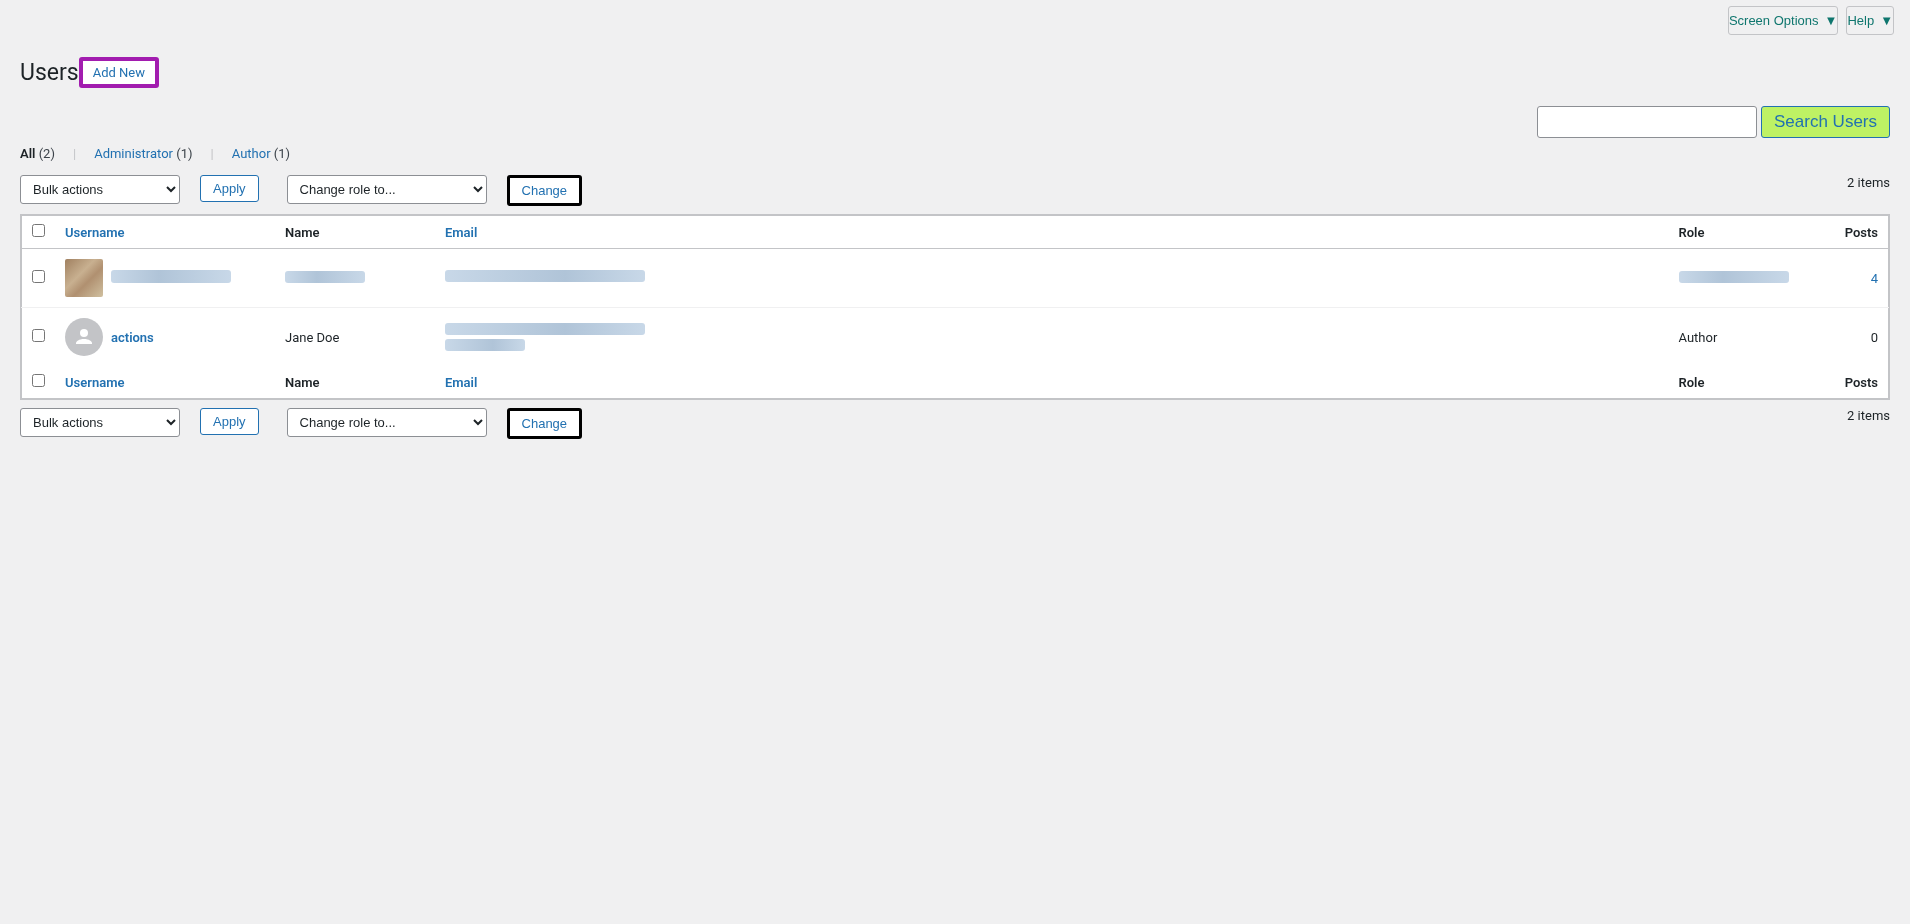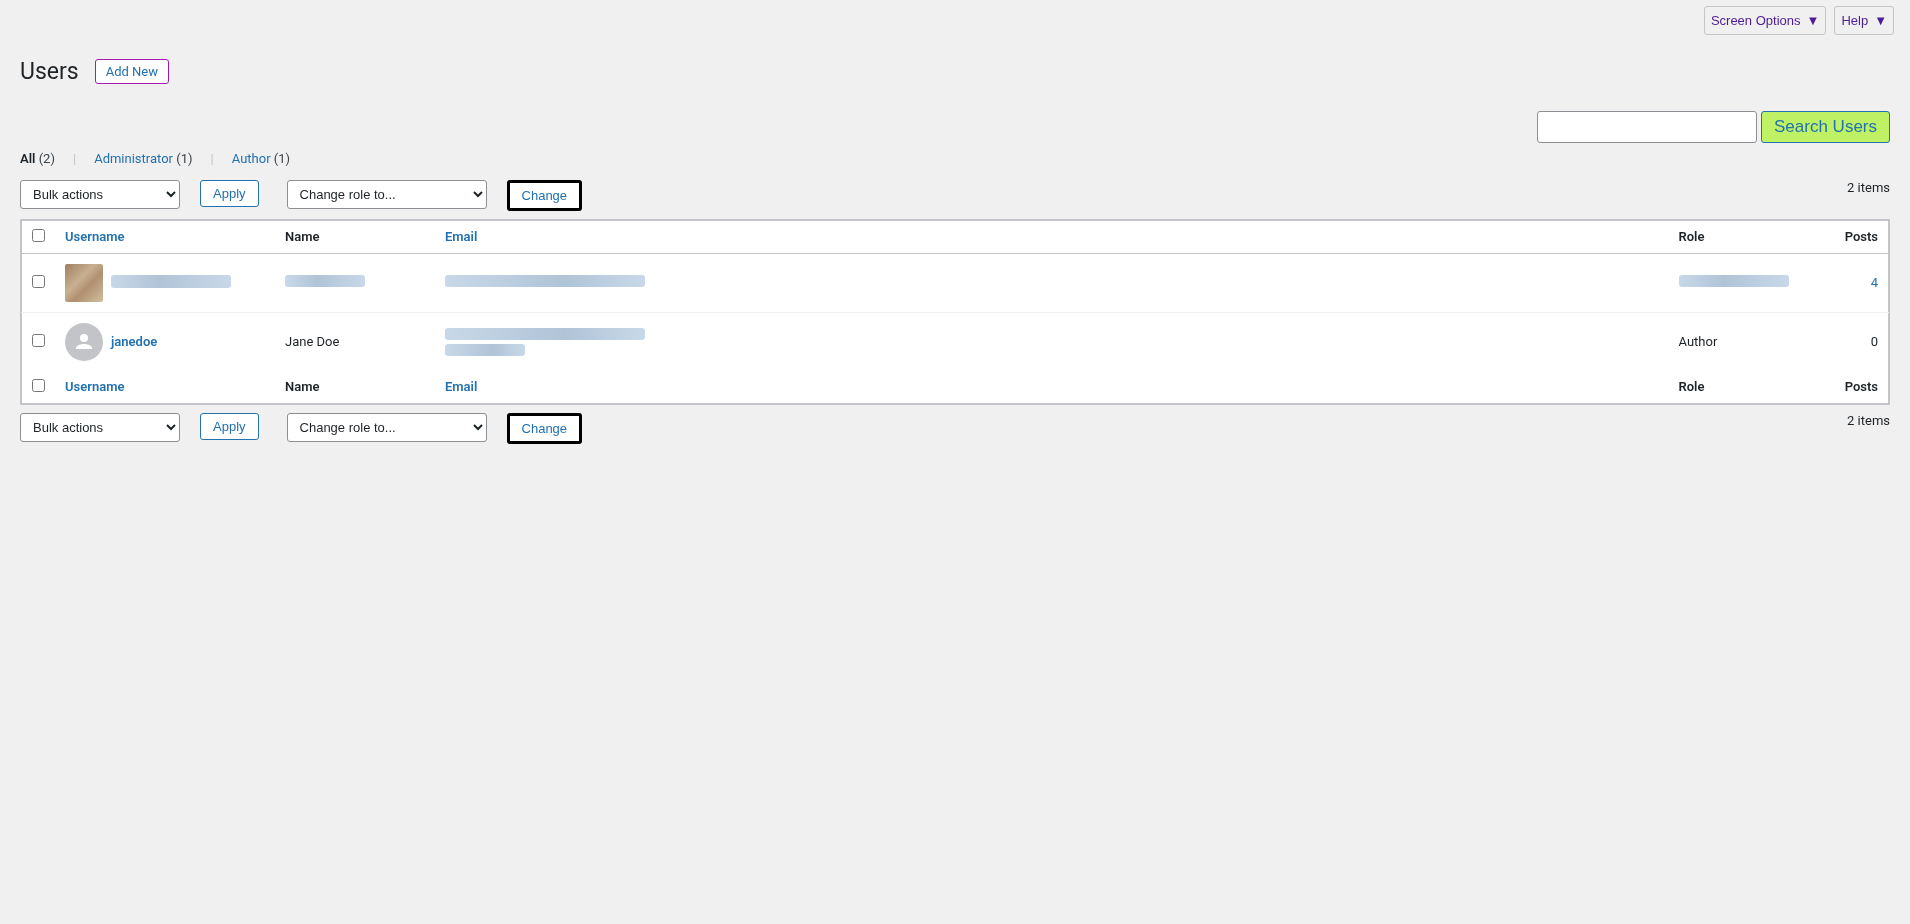--- a/index.html
+++ b/index.html
@@ -13,50 +13,50 @@
       display: flex;
       justify-content: flex-end;
       align-items: center;
       gap: 0;
       padding: 6px 16px;
       background: #f0f0f1;
     }
     .top-bar-btn {
       background: #f0f0f1;
       border: 1px solid #c3c4c7;
-      color: #4c1d95;
-      padding: 6px 6px;
+      color: #0f766e;
+      padding: 6px 0;
       font-size: 13px;
       cursor: pointer;
       display: flex;
       align-items: center;
       gap: 6px;
       border-radius: 3px;
       margin-left: 8px;
     }
     .main-content {
       padding: 16px 20px 20px 20px;
       background: #f0f0f1;
       min-height: 900px;
     }
     .page-header {
       display: flex;
       align-items: center;
-      gap: 16px;
-      margin-bottom: 24px;
+      gap: 0;
+      margin-bottom: 18px;
     }
     .page-title {
       font-size: 23px;
       font-weight: 400;
       color: #1d2327;
       line-height: 1.3;
     }
     .add-new-btn {
       background: #fff;
-      border: 1px solid #a21caf;
+      border: 4px solid #a21caf;
       color: #2271b1;
       padding: 4px 10px;
       font-size: 13px;
       cursor: pointer;
       border-radius: 3px;
       font-weight: 400;
       text-decoration: none;
       display: inline-block;
     }
 
@@ -315,21 +315,21 @@
           <tr>
             <td class="check-column"><input type="checkbox" style=""></td>
             <td class="col-username" style="display: table-cell;">
               <div style="display: flex; align-items: center;">
                 <div style="width: 38px; height: 38px; border-radius: 50%; background: rgb(195, 196, 199); margin-right: 8px; flex-shrink: 0; display: flex; align-items: center; justify-content: center;">
                   <svg viewBox="0 0 24 24" width="24" height="24" fill="#fff">
                     <circle cx="12" cy="8" r="4"></circle>
                     <path d="M12 14c-5 0-8 2.5-8 4v1h16v-1c0-1.5-3-4-8-4z"></path>
                   </svg>
                 </div>
-                <div><a href="#" class="username-link">janedoe</a></div>
+                <div><a href="#" class="username-link">actions</a></div>
               </div>
             </td>
             <td class="col-name">Jane Doe</td>
             <td class="col-email">
               <div>
                 <span style="display: block; width: 200px; height: 12px; background: linear-gradient(90deg, rgb(200, 216, 232) 0%, rgb(176, 196, 216) 60%, rgb(200, 216, 232) 100%); border-radius: 3px; margin-bottom: 4px;"></span>
                 <span style="display: block; width: 80px; height: 12px; background: linear-gradient(90deg, rgb(200, 216, 232) 0%, rgb(176, 196, 216) 60%, rgb(200, 216, 232) 100%); border-radius: 3px;"></span>
               </div>
             </td>
             <td class="col-role">Author</td>

